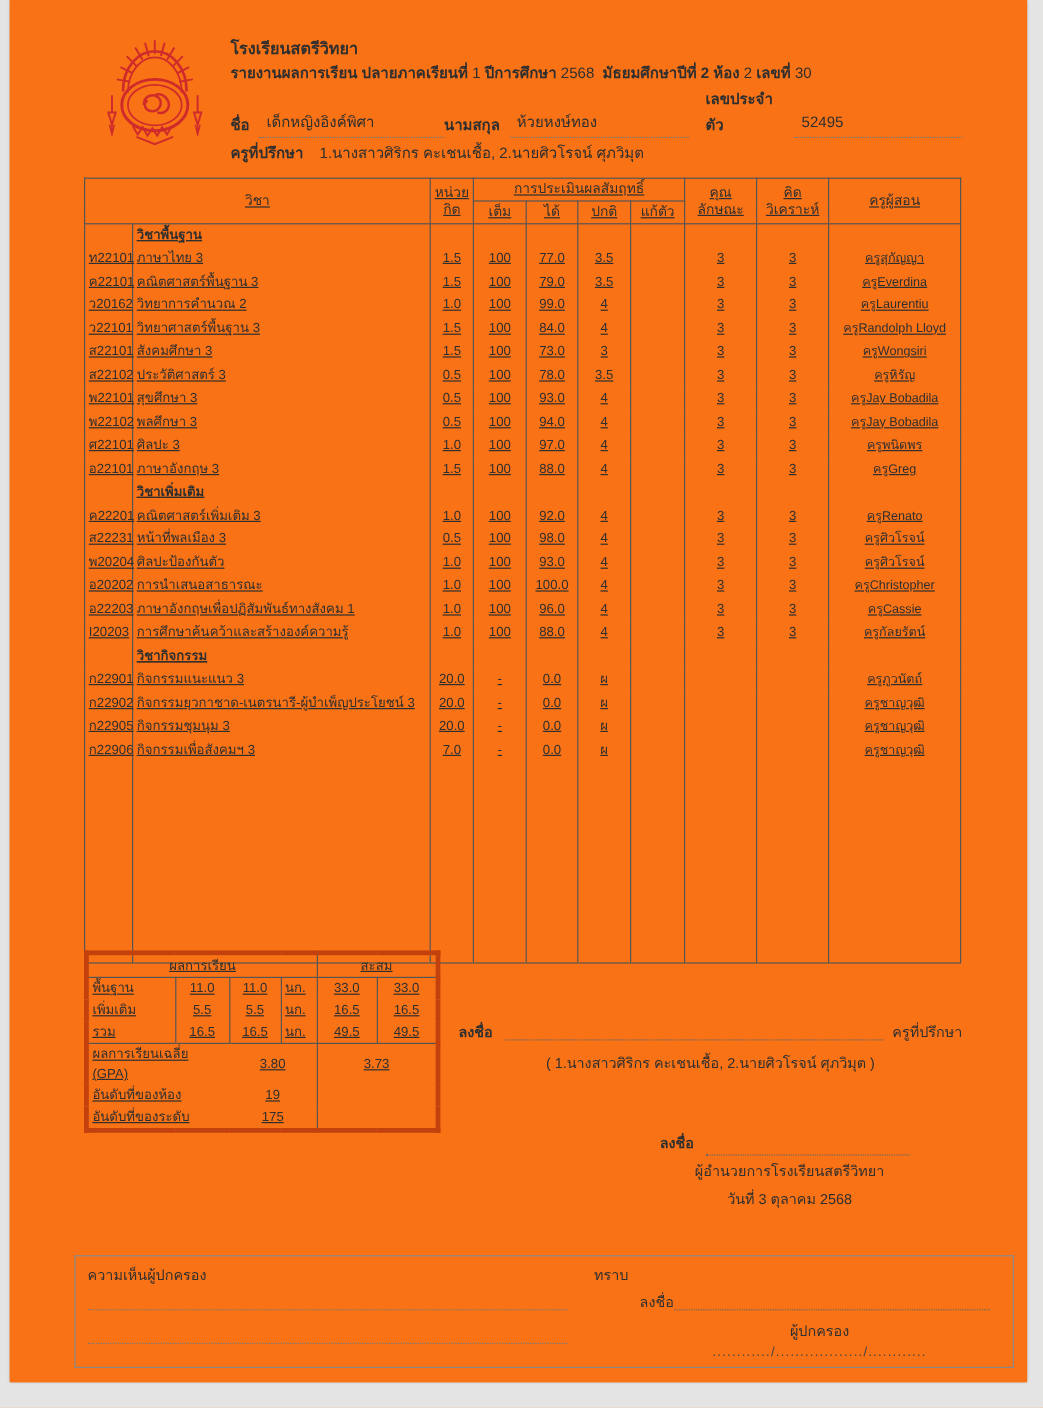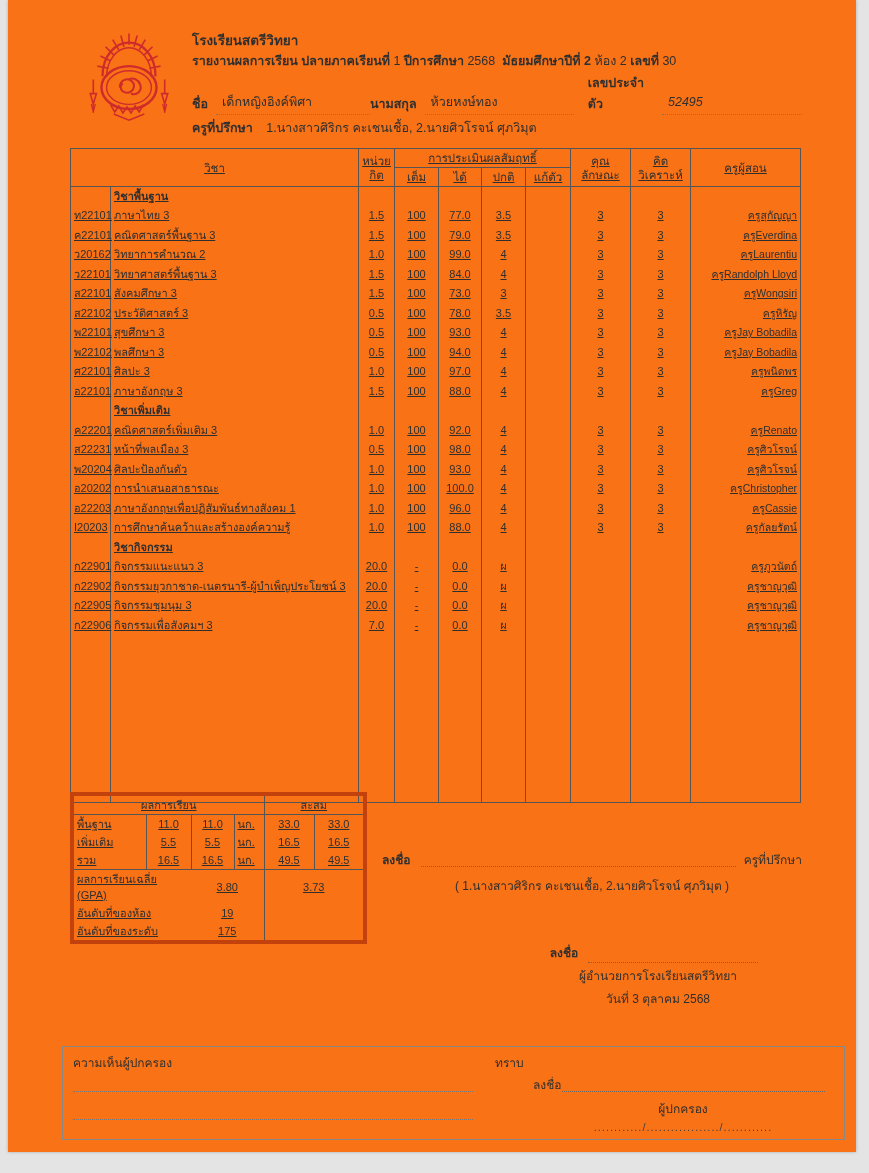--- a/index.html
+++ b/index.html
@@ -12,35 +12,35 @@
   .hdr { position:absolute; left:62px; top:28px; width:740px; }
   .logo { position:absolute; left:8px; top:2px; width:102px; height:108px; }
   .hdr-text { position:absolute; left:122px; top:2px; width:610px; font-size:12.5px; line-height:21px; }
   .school-name { font-weight:bold; font-size:13.5px; }
   .report-line span { white-space:pre-wrap; }
   .name-line { display:flex; align-items:flex-end; margin-top:1px; }
   .fld-label { font-weight:bold; margin-right:8px; }
   .fld-value { border-bottom:1.5px dotted #777; padding:0 6px 1px 6px; text-align:left; }
   .v-first { width:165px; }
   .v-sur   { width:160px; margin-right:14px; }
-  .v-id    { width:150px;font-style:italic; }
+  .v-id    { width:150px; }
   .advisor-line { margin-top:3px; }
   .advisor-line b { margin-right:10px; }
 
   
   table { border-collapse:collapse;text-decoration:underline; }
   .grades { position:absolute; left:62px; top:148px; width:730px; height:655px; table-layout:fixed;
             font-size:11px; border:1px solid #555; }
   .grades th { border:1px solid #555; font-weight:normal; font-size:11.5px; line-height:14px; padding:2px 1px; text-align:center; }
   .grades td { border-left:1px solid #555; border-right:1px solid #555; padding:0 3px; height:19.5px; line-height:13px; vertical-align:middle; }
   .grades tr.filler td { height:auto; }
   .c-code   { text-align:left; padding-left:5px; }
   .c-name   { text-align:left; padding-left:7px; }
   .c-credit, .c-full, .c-score, .c-grade, .c-makeup, .c-trait, .c-think { text-align:center; }
-  .c-teacher{ text-align:right; padding-left:7px; font-size:10.5px; }
+  .c-teacher{ text-align:center; padding-left:7px; font-size:10.5px; }
   .section-title { font-weight:bold; text-decoration:underline; }
 
   
   .summary { position:absolute; left:62px; top:792px; width:293px; font-size:11px; border:4px solid #c2410c; table-layout:fixed; }
   .summary th, .summary td { padding:1px 3px; line-height:16px; }
   .summary th { font-weight:normal; text-align:center; }
   .sm-head th { border-bottom:1px solid #555; }
   .sm-sub th  { border-bottom:1px solid #555; }
   .sm-div { border-left:1px solid #555; }
   .sm-vline { border-left:1px solid #555; }
@@ -113,21 +113,21 @@
 
             <path d="M15 48 L15 62 M12 62 L18 62 L15 72 Z" stroke-width="1.6"></path>
             <path d="M85 48 L85 62 M82 62 L88 62 L85 72 Z" stroke-width="1.6"></path>
             <path d="M13 72 L15 80 M17 72 L15 80 M15 72 L15 81" stroke-width="1.2"></path>
             <path d="M83 72 L85 80 M87 72 L85 80 M85 72 L85 81" stroke-width="1.2"></path>
           </g>
         </svg>
       </div>
       <div class="hdr-text">
         <div class="school-name">โรงเรียนสตรีวิทยา</div>
-        <div class="report-line"><span style="font-weight: bold;">รายงานผลการเรียน ปลายภาคเรียนที่ </span><span>1 </span><span style="font-weight: bold;">ปีการศึกษา </span><span>2568  </span><span style="font-weight: bold;">มัธยมศึกษาปีที่ 2 </span><span style="font-weight: normal;">ห้อง </span><span>2 </span><span style="font-weight: bold;">เลขที่ </span><span>30</span></div>
+        <div class="report-line"><span style="font-weight: bold;">รายงานผลการเรียน ปลายภาคเรียนที่ </span><span>1 </span><span style="font-weight: bold;">ปีการศึกษา </span><span>2568  </span><span style="font-weight: bold;">มัธยมศึกษาปีที่ 2 </span><span style="font-weight: bold;">ห้อง </span><span>2 </span><span style="font-weight: bold;">เลขที่ </span><span>30</span></div>
         <div class="name-line">
           <span class="fld-label">ชื่อ</span>
           <span class="fld-value v-first">เด็กหญิงอิงค์พิศา</span>
           <span class="fld-label">นามสกุล</span>
           <span class="fld-value v-sur">ห้วยหงษ์ทอง</span>
           <span class="fld-label">เลขประจำตัว</span>
           <span class="fld-value v-id">52495</span>
         </div>
         <div class="advisor-line">
           <b>ครูที่ปรึกษา</b>

